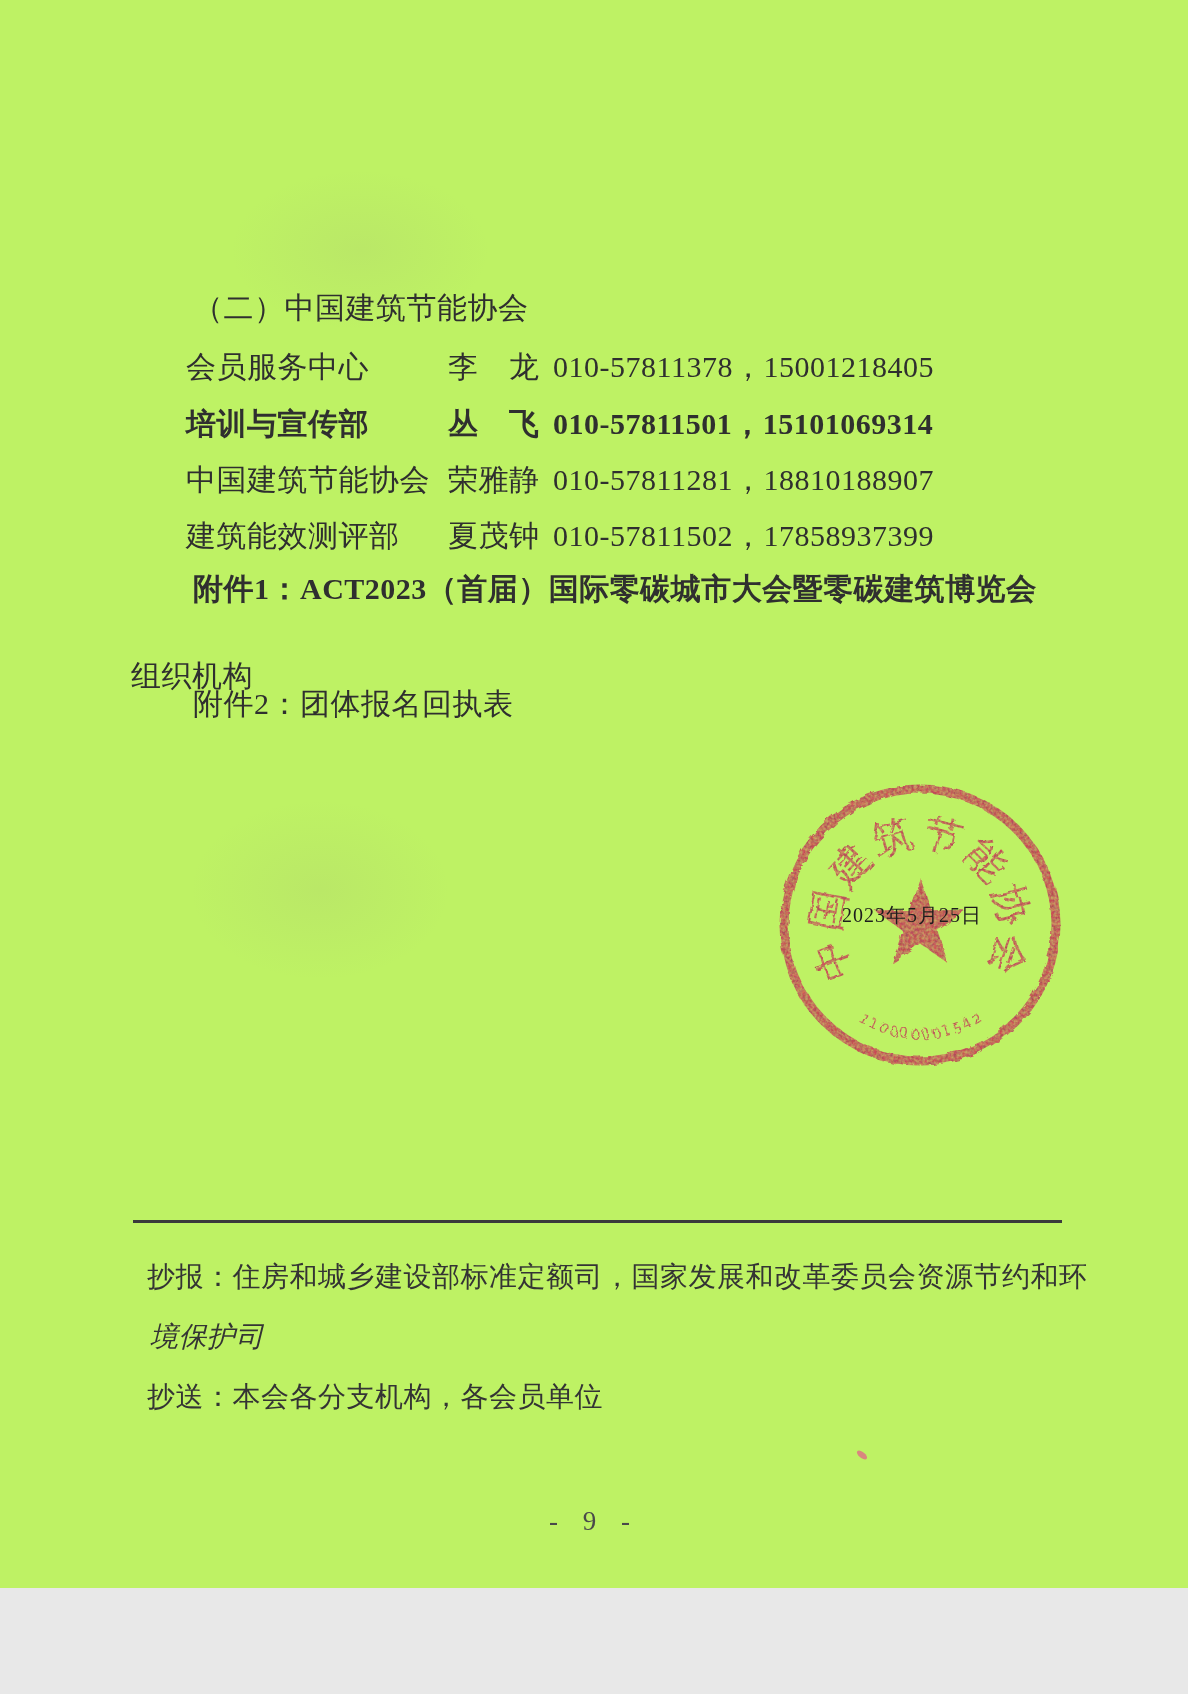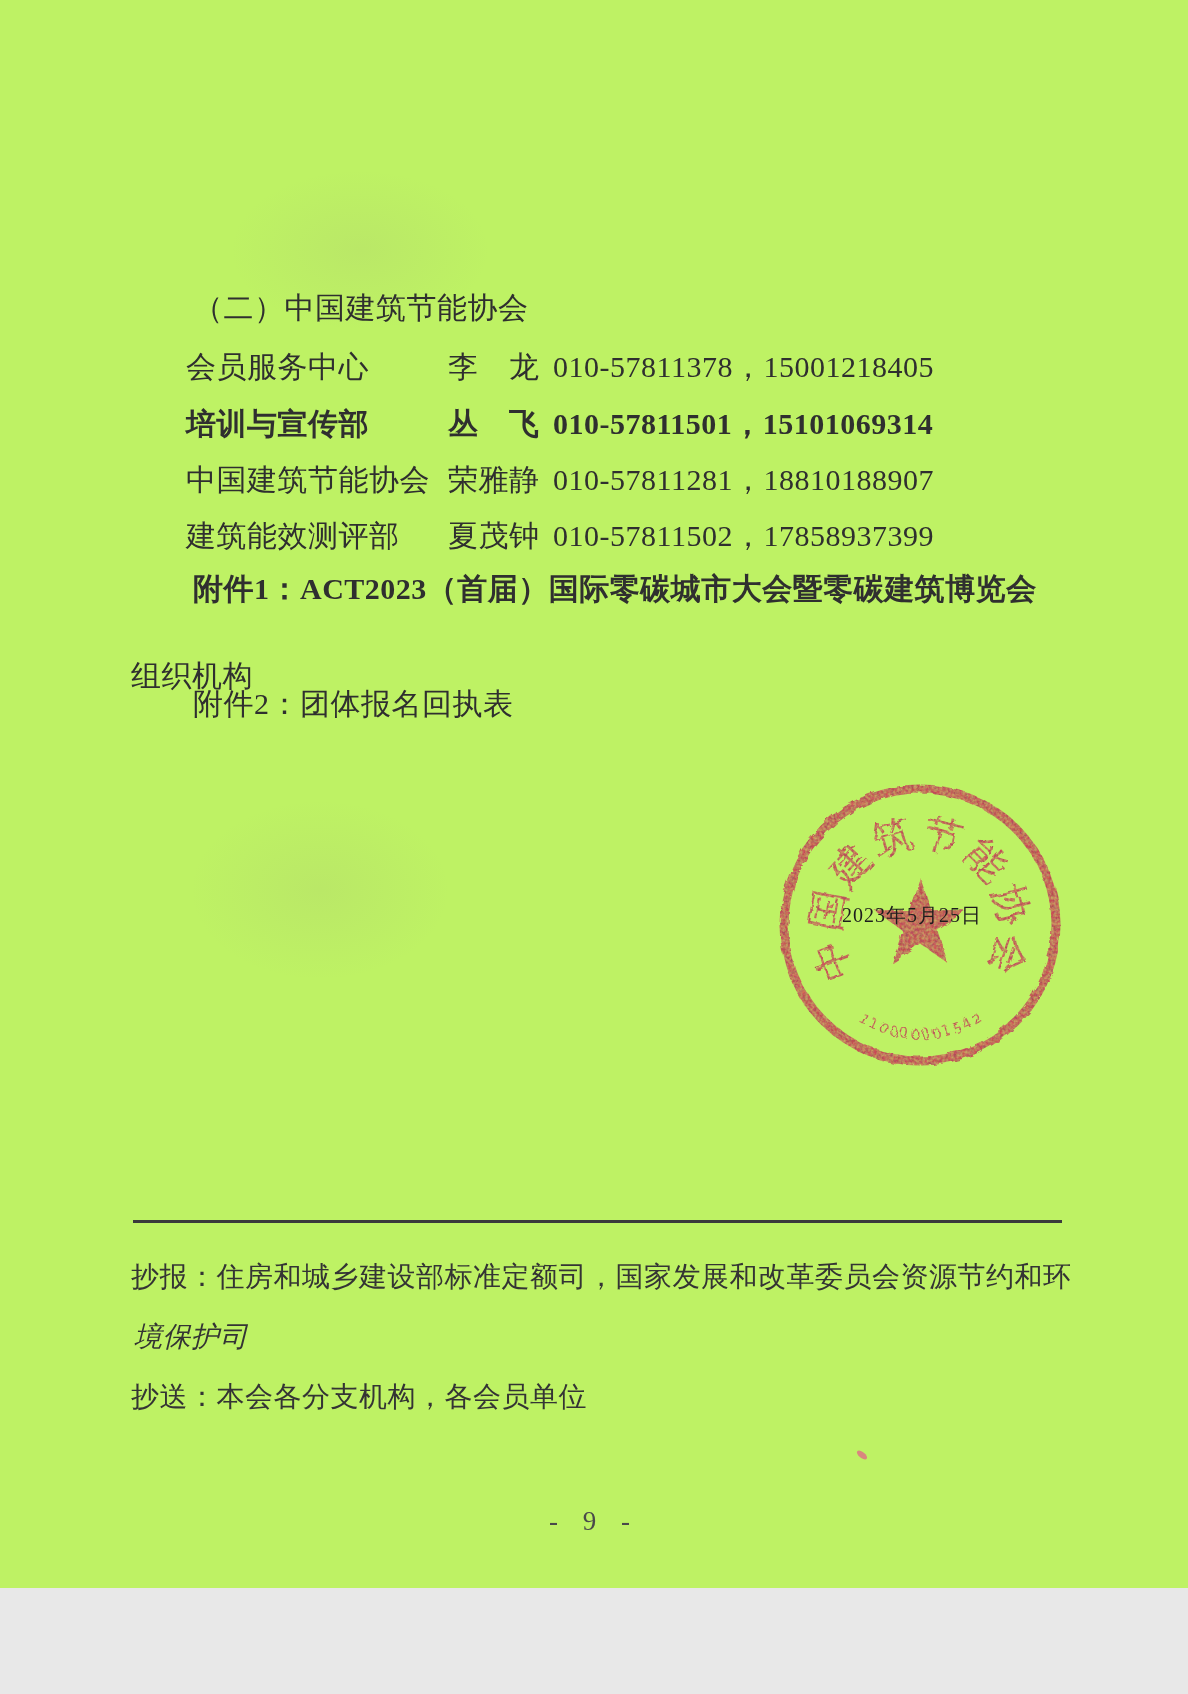--- a/index.html
+++ b/index.html
@@ -8,21 +8,21 @@
     width: 1188px;
     height: 1588px;
     margin: 0 auto;
     background: #bef264;
     overflow: hidden;
     font-family: "Liberation Serif", "DejaVu Serif", serif;
     color: #2f2f2f;
   }
   .t { position: absolute; white-space: nowrap; line-height: 1.2; }
   .body-text { font-size: 30px; letter-spacing: 0.5px; }
-  .footer-text { font-size: 28px; letter-spacing: 0.5px; color: #343434; }
+  .footer-text { font-size: 28px; letter-spacing: 0.5px; color: #343434; margin-left: 16px; }
 
   .heading       { left: 193px; top: 290px; }
   .row           { position: absolute; left: 186px; width: 880px; height: 42px; text-align: center; }
   .row-1 { top: 349px; } .row-2 { top: 406px; font-weight: bold; } .row-3 { top: 462px; } .row-4 { top: 518px; }
   .col-dept  { position: absolute; left: 0; }
   .col-name  { position: absolute; left: 262px; }
   .col-phone { position: absolute; left: 367px; }
 
   .att1-line1 { left: 193px; top: 571px; font-weight: bold; }
   .att1-line2 { left: 131px; top: 628px; margin-top: 30px; }

